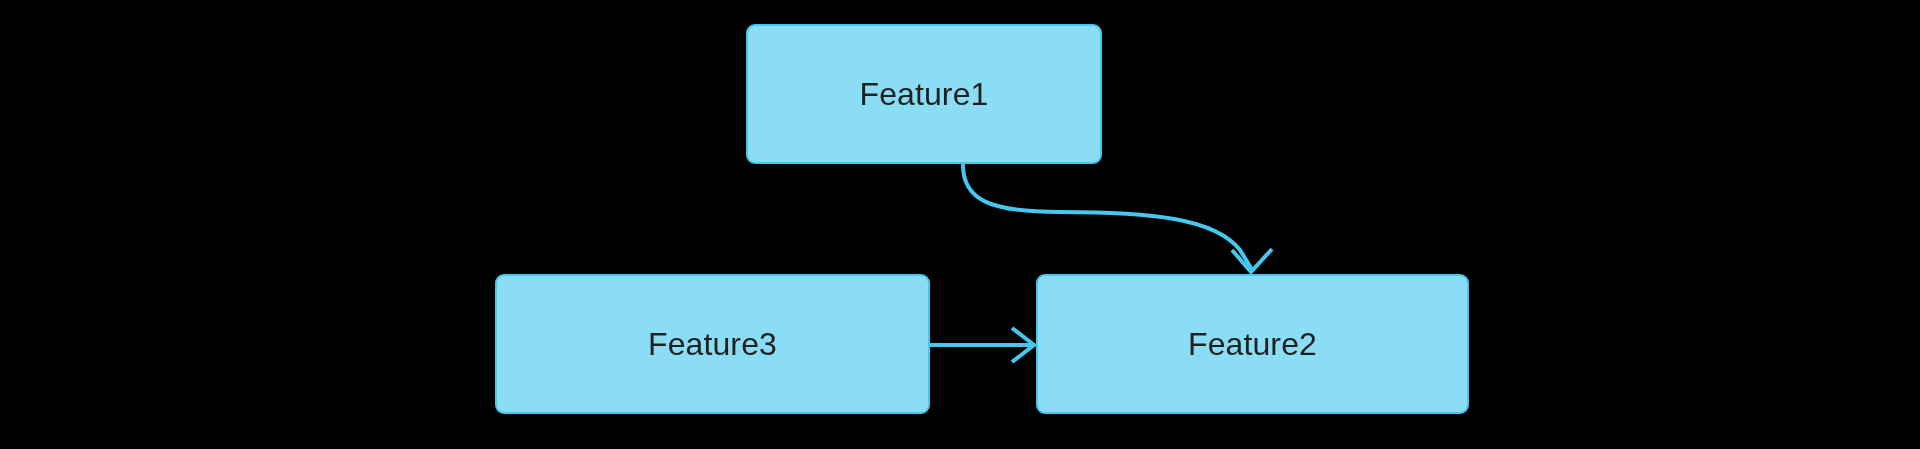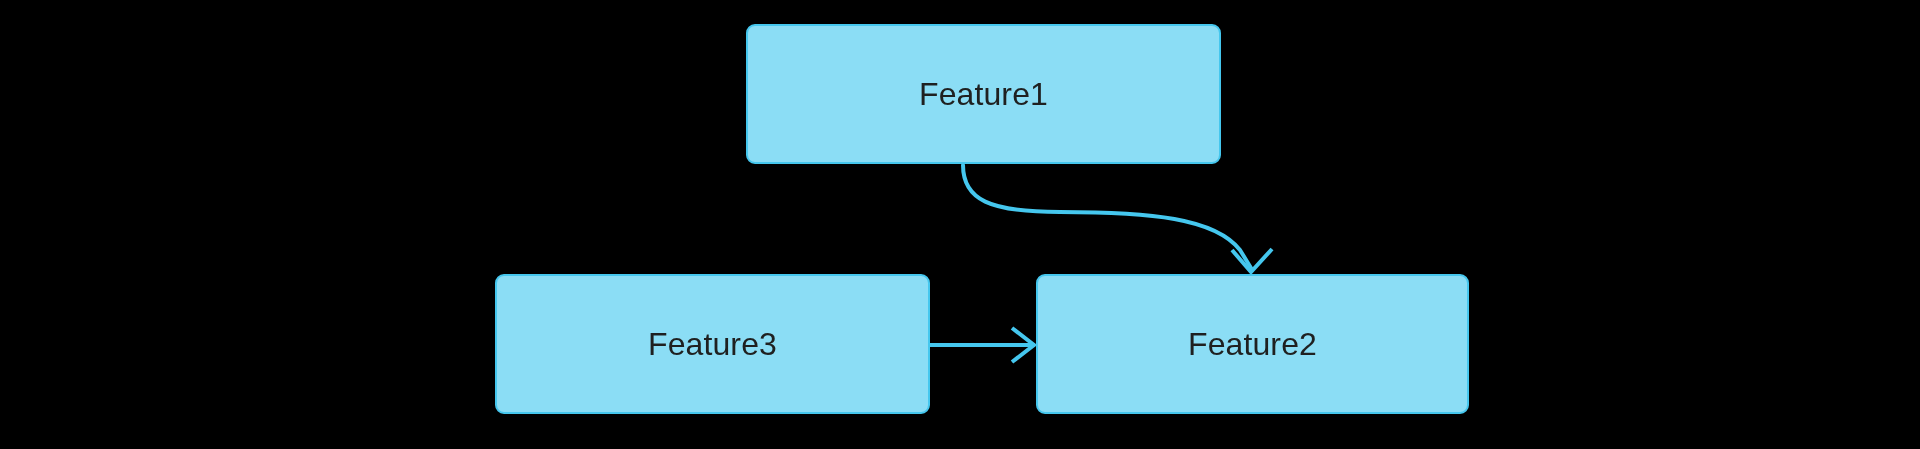--- a/index.html
+++ b/index.html
@@ -59,21 +59,21 @@
       <path fill="none" stroke="#45C7EE" stroke-width="4" stroke-linecap="round" stroke-linejoin="round" d="M 963 165 C 963 200, 990 212, 1060 212 C 1150 212, 1215 218, 1240 250 L 1251 268"></path>
       <path d="M 1232 250 L 1251 272 L 1272 249" fill="none" stroke="#45C7EE" stroke-width="4" stroke-linecap="butt" stroke-linejoin="miter"></path>
     </g>
 
     <g>
       <path fill="none" stroke="#45C7EE" stroke-width="4" stroke-linecap="butt" stroke-linejoin="round" d="M 888 345 L 1032 345"></path>
       <path d="M 1012 328 L 1034 345 L 1012 362" fill="none" stroke="#45C7EE" stroke-width="4" stroke-linecap="butt" stroke-linejoin="miter"></path>
     </g>
   </svg>
 
-  <div class="node" id="node-feature1" style="left: 746px; top: 24px; width: 475px; height: 140px; background: rgb(139, 221, 245); border-color: rgb(69, 199, 238);">
+  <div class="node" id="node-feature1" style="left: 746px; top: 24px; width: 356px; height: 140px; background: rgb(139, 221, 245); border-color: rgb(69, 199, 238);">
     <span class="node-label" style="color: rgb(31, 32, 32);">Feature1</span>
   </div>
 
   <div class="node" id="node-feature3" style="left: 451px; top: 274px; width: 435px; height: 140px; background: rgb(139, 221, 245); border-color: rgb(69, 199, 238);">
     <span class="node-label" style="color: rgb(31, 32, 32);">Feature3</span>
   </div>
 
   <div class="node" id="node-feature2" style="left: 1036px; top: 274px; width: 433px; height: 140px; background: rgb(139, 221, 245); border-color: rgb(69, 199, 238);">
     <span class="node-label" style="color: rgb(31, 32, 32);">Feature2</span>
   </div>

